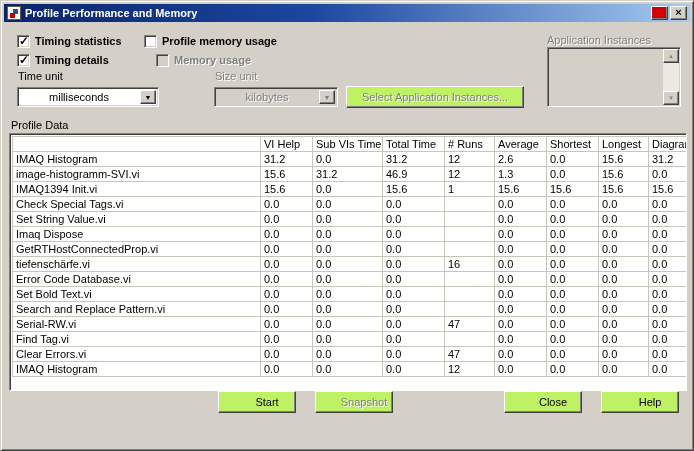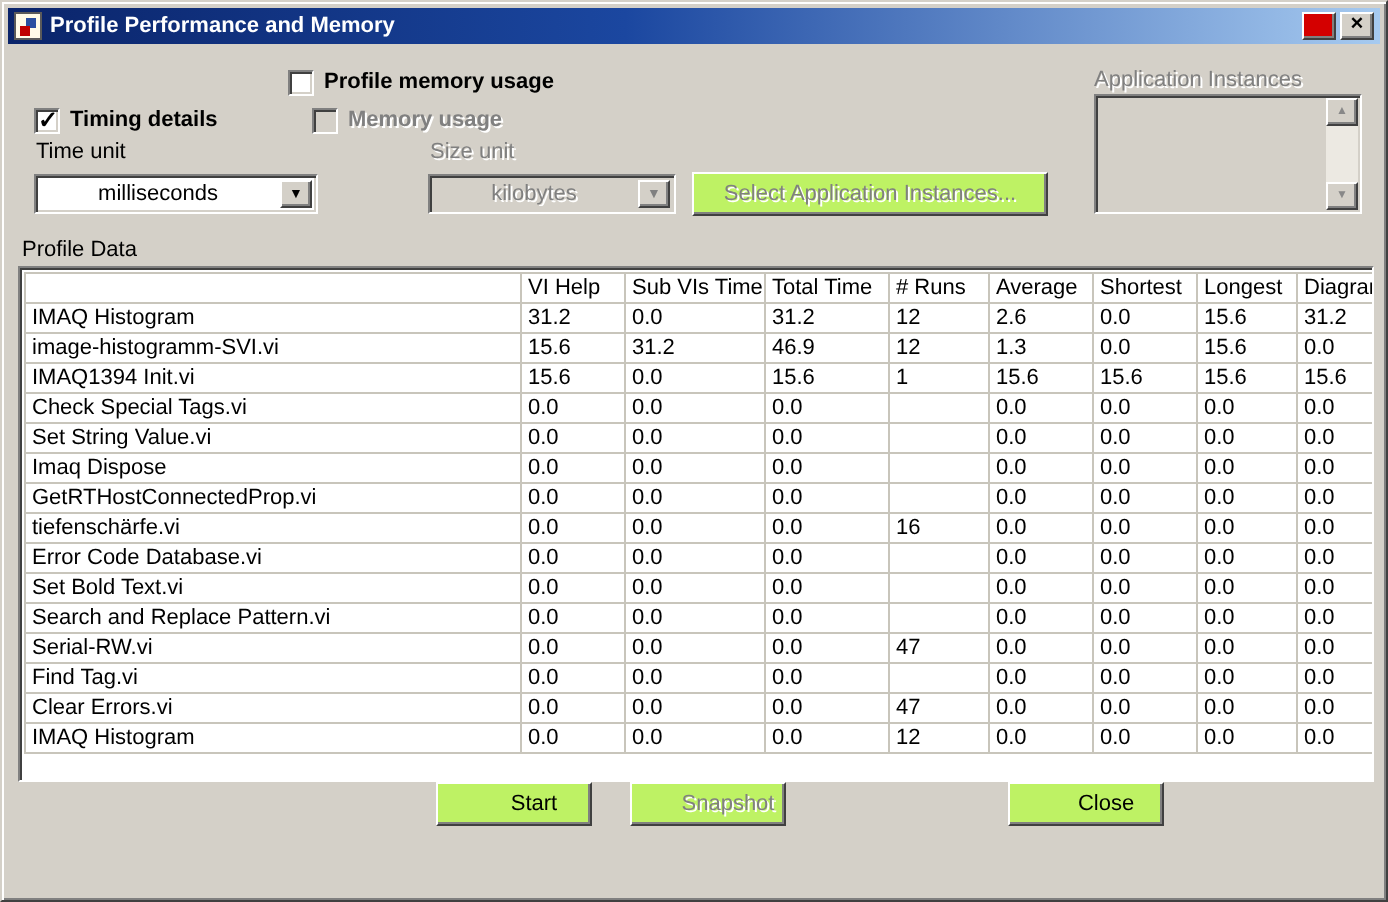--- a/index.html
+++ b/index.html
@@ -90,20 +90,24 @@
 
   <div class="title-bar">
     <span class="title-icon"></span>
     <span class="title-text">Profile Performance and Memory</span>
     <button class="tb-btn red"></button>
     <button class="tb-btn">
         <span class="x-glyph">×</span>
       </button>
   </div>
 
+  <div class="cb-row" style="left:16px;top:33px;">
+    <span class="checkbox checked"></span>
+    <span class="cb-label">Timing statistics</span>
+  </div>
   <div class="cb-row" style="left:16px;top:52px;">
     <span class="checkbox checked"></span>
     <span class="cb-label">Timing details</span>
   </div>
   <div class="cb-row" style="left:143px;top:33px;">
     <span class="checkbox"></span>
     <span class="cb-label">Profile memory usage</span>
   </div>
   <div class="cb-row" style="left:155px;top:52px;">
     <span class="checkbox disabled"></span>
@@ -328,14 +332,15 @@
             <td>0.0</td>
             <td>0.0</td>
           </tr>
         </tbody>
     </table>
   </div>
 
   <button class="push-btn footer-btn" style="left:217px;">Start</button>
   <button class="push-btn footer-btn disabled" style="left:314px;">Snapshot</button>
   <button class="push-btn footer-btn" style="left:503px;">Close</button>
+  <button class="push-btn footer-btn" style="left:600px;">Help</button>
 
 </div>
 
 </body></html>

